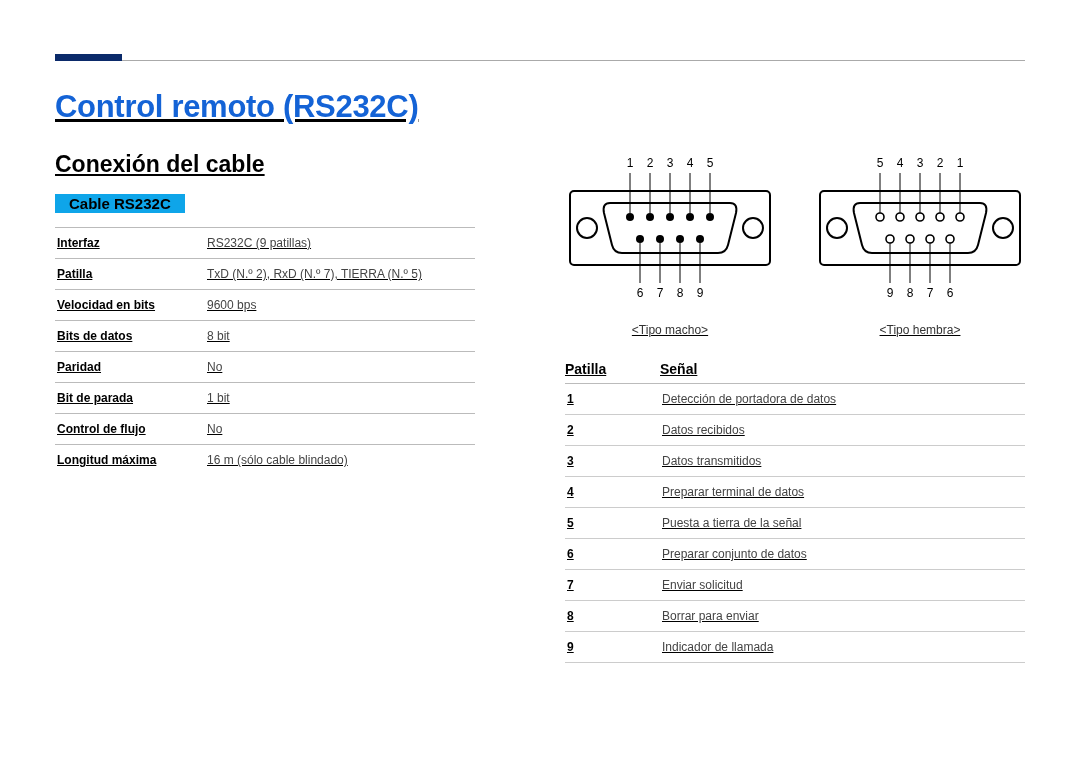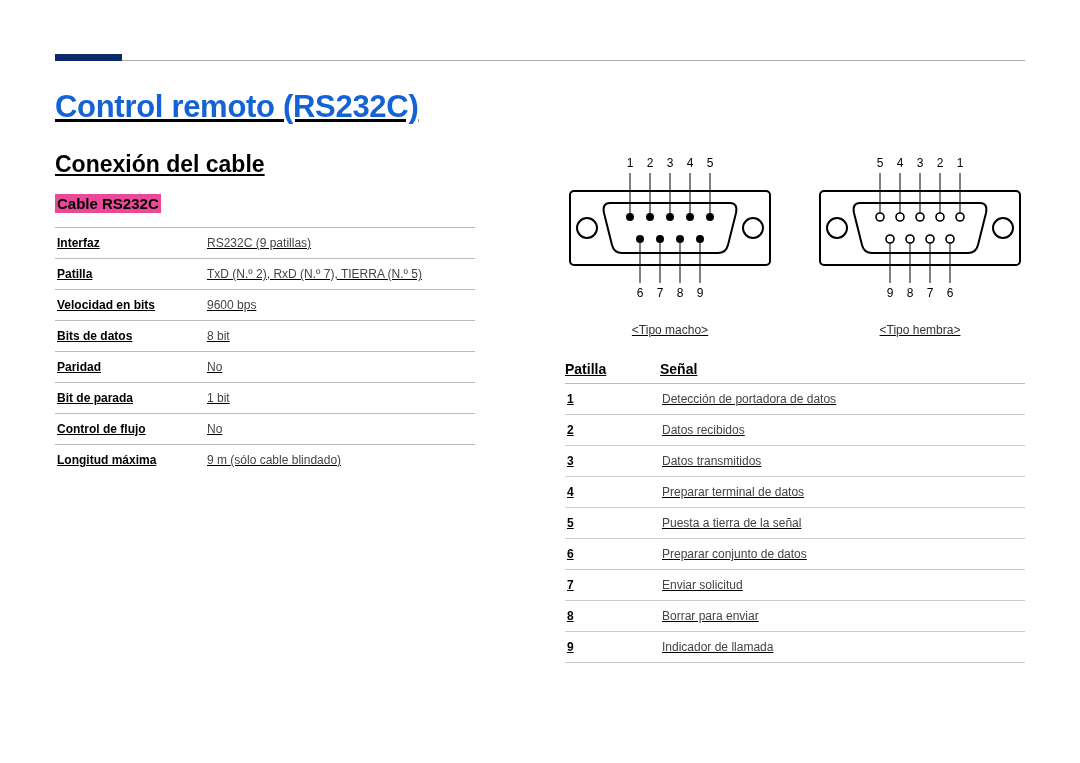--- a/index.html
+++ b/index.html
@@ -50,23 +50,23 @@
   .col-left { width: 445px; }
   .col-right { flex: 1; }
   h2.sub {
     font-size: 23px;
     font-weight: 700;
     margin-bottom: 16px;
   }
   h3.hl {
     font-size: 15px;
     font-weight: 700;
-    background: #ec4899;
+    background: #0ea5e9;
     display: inline-block;
-    padding: 1px 2px;
+    padding: 1px 14px;
     margin-bottom: 14px;
   }
   table.spec {
     width: 100%;
     border-collapse: collapse;
     font-size: 12px;
   }
   table.spec td {
     border-top: 1px solid #bbb;
     padding: 8px 2px;
@@ -181,21 +181,21 @@
             <tr>
               <td class="k">Bit de parada</td>
               <td>1 bit</td>
             </tr>
             <tr>
               <td class="k">Control de flujo</td>
               <td>No</td>
             </tr>
             <tr>
               <td class="k">Longitud máxima</td>
-              <td>9 m (sólo cable blindado)</td>
+              <td>16 m (sólo cable blindado)</td>
             </tr>
           </tbody>
       </table>
     </div>
 
     <div class="col-right">
 
       <div class="connectors">
         <div class="conn-wrap">
           <svg width="210" height="155" viewBox="0 0 210 155">

